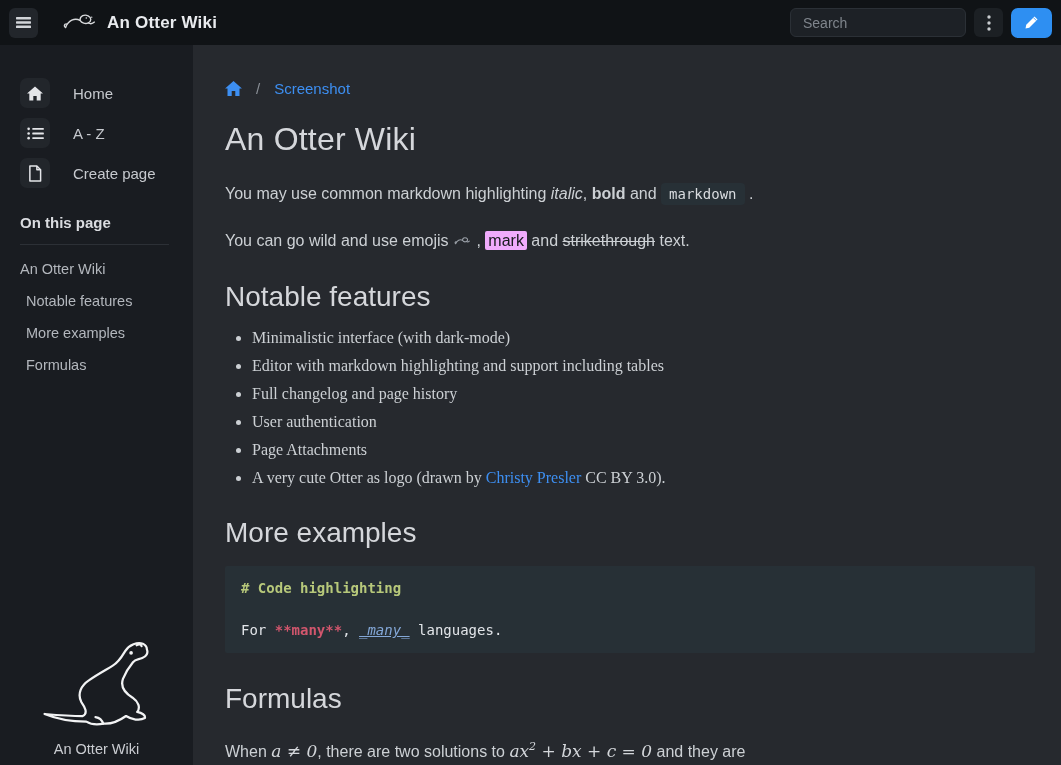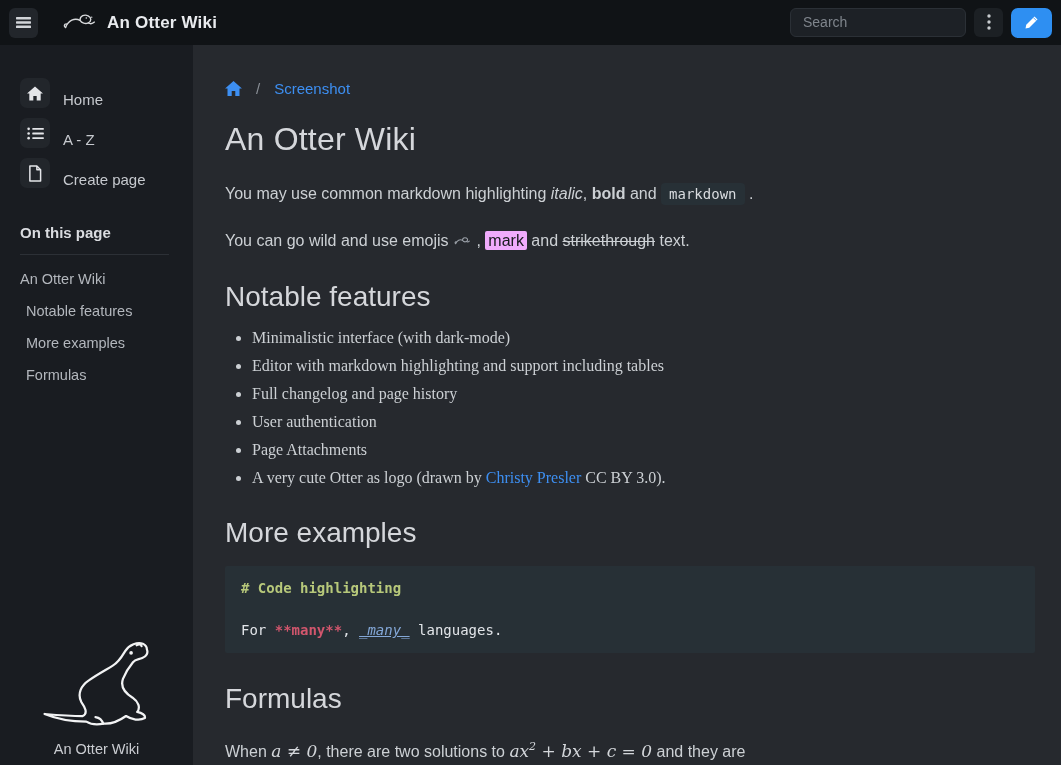--- a/index.html
+++ b/index.html
@@ -5,35 +5,35 @@
   * { box-sizing: border-box; margin: 0; padding: 0; }
   html, body { background: #26292e; }
   body { font-family: "Liberation Sans", "DejaVu Sans", sans-serif; }
   .app { position: relative; width: 1061px; height: 765px; overflow: hidden; display: flex; flex-direction: column; background: #26292e; }
 
   
   .navbar { flex: 0 0 45px; height: 45px; background: #101316; display: flex; align-items: center; padding: 0 9px; }
   .hamburger-btn { width: 29px; height: 30px; background: #22262b; border: none; border-radius: 6px; display: flex; align-items: center; justify-content: center; cursor: pointer; }
   .brand { display: flex; align-items: center; gap: 9px; margin-left: 24px; text-decoration: none; cursor: pointer; }
   .brand-title { color: #e9ebee; font-size: 17px; font-weight: 600; letter-spacing: .2px; }
-  .navbar-right { margin-left: auto; display: flex; align-items: flex-start; gap: 8px; }
+  .navbar-right { margin-left: auto; display: flex; align-items: center; gap: 8px; }
   .search { width: 176px; height: 29px; background: #1d2126; border: 1px solid #2b3036; border-radius: 6px; color: #d2d5d9; font-size: 14px; padding: 0 12px; outline: none; }
   .search::placeholder { color: #7f858c; }
   .kebab-btn { width: 29px; height: 29px; background: #1c2024; border: none; border-radius: 6px; display: flex; align-items: center; justify-content: center; cursor: pointer; }
   .edit-btn { width: 41px; height: 30px; background: #2e8ff2; border: none; border-radius: 7px; display: flex; align-items: center; justify-content: center; cursor: pointer; }
 
   
   .body-row { flex: 1; display: flex; min-height: 0; }
 
   
   .sidebar { flex: 0 0 193px; width: 193px; background: #191c21; position: relative; padding: 33px 0 0 20px; }
-  .side-nav-item { display: flex; align-items: flex-end; gap: 13px; margin-bottom: 10px; height: 30px; cursor: pointer; }
+  .side-nav-item { display: flex; align-items: center; gap: 23px; margin-bottom: 10px; height: 30px; cursor: pointer; }
   .side-icon-btn { flex: 0 0 30px; width: 30px; height: 30px; background: #22262b; border-radius: 7px; display: flex; align-items: center; justify-content: center; }
   .side-label { color: #c6c9ce; font-size: 15px; }
-  .otp { margin-top: 36px; margin-right: 24px; }
+  .otp { margin-top: 26px; margin-right: 24px; }
   .otp-title { color: #dadce0; font-size: 15px; font-weight: 700; padding-bottom: 13px; border-bottom: 1px solid #2c3036; }
   .otp-link { display: block; color: #b3b7bd; font-size: 14.5px; margin-top: 16px; cursor: pointer; text-decoration: none; }
   .otp-link.indent { padding-left: 6px; }
   .sidebar-footer { position: absolute; left: 0; bottom: 8px; width: 100%; text-align: center; }
   .sidebar-footer-label { color: #caccd1; font-size: 14.5px; margin-top: 6px; }
 
   
   .content { flex: 1; min-width: 0; padding: 35px 26px 0 32px; color: #ccd0d4; overflow: hidden; }
   .breadcrumb { display: flex; align-items: center; gap: 14px; font-size: 15px; }
   .breadcrumb-sep { color: #8a8f96; }

